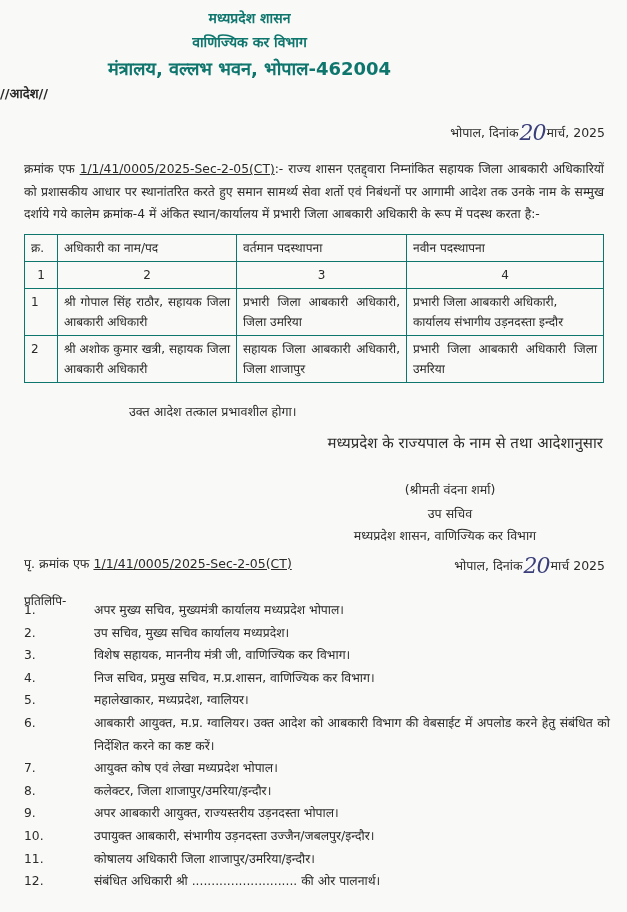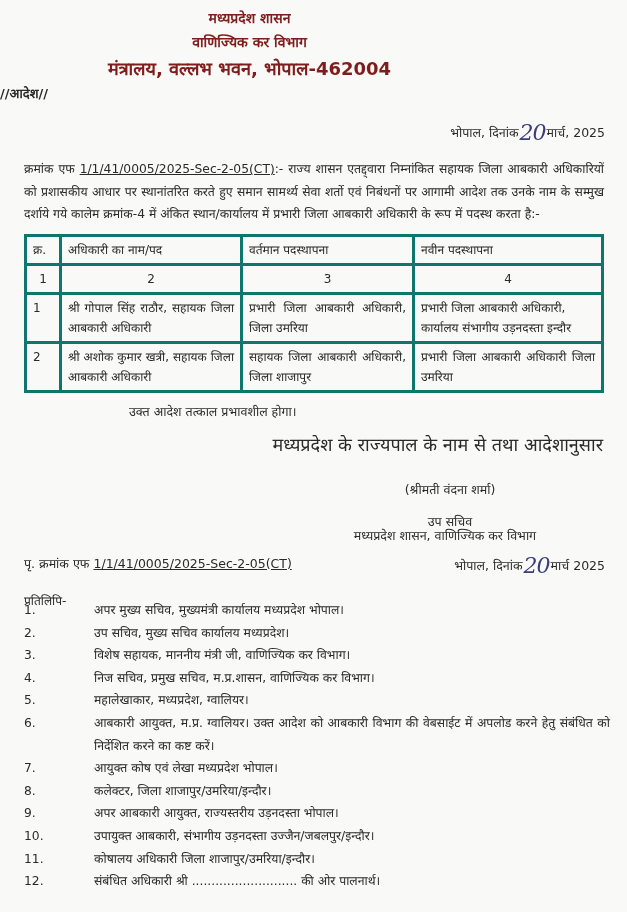--- a/index.html
+++ b/index.html
@@ -4,41 +4,41 @@
 <style>
   html, body { margin: 0; padding: 0; }
   body {
     width: 627px; height: 912px; overflow: hidden;
     background: #f9f9f7;
     color: #2a2a2a;
     font-family: "DejaVu Sans", sans-serif;
     font-size: 12.5px;
     position: relative;
   }
-  .hdr { position: absolute; left: 0; width: 499px; text-align: center; font-weight: bold; color: #7f1d1d; }
+  .hdr { position: absolute; left: 0; width: 499px; text-align: center; font-weight: bold; color: #0f766e; }
   .hdr1 { top: 8px; font-size: 14px; }
   .hdr2 { top: 32px; font-size: 14px; }
   .hdr3 { top: 56px; font-size: 18px; }
   .order-title { position: absolute; top: 84px; left: 0; width: 501px; text-align: left; font-size: 13px; font-weight: bold; }
   .dateline { position: absolute; right: 22px; font-size: 12.5px; white-space: nowrap; }
   .hand { font-family: "DejaVu Serif", serif; font-style: italic; color: #3a3f7a; font-size: 22px; letter-spacing: -1px; vertical-align: -3px; margin: 16px 1px; }
   .para { position: absolute; left: 24px; width: 580px; top: 145px; line-height: 22.5px; text-align: justify; font-size: 12.3px; margin-top: 13px; }
   .para .ref { text-decoration: underline; }
   table.tbl { position: absolute; top: 234px; left: 24px; width: 580px; border-collapse: collapse; font-size: 12px; }
-  .tbl td { border: 3px solid #0f766e; padding: 3px 6px; vertical-align: top; line-height: 20px; }
+  .tbl td { border: 1px solid #0f766e; padding: 3px 6px; vertical-align: top; line-height: 20px; }
   .tbl .c1 { width: 20px; }
   .tbl .c2 { width: 166px; }
   .tbl .c3 { width: 157px; margin-top: 29px; }
   .tbl .num td { text-align: center; }
   .tbl .just { text-align: justify; text-align-last: left; }
   .effect { position: absolute; top: 403px; left: 93px; font-size: 12.5px; margin-left: 36px; }
-  .governor { position: absolute; top: 432px; right: 24px; font-size: 18px; }
+  .governor { position: absolute; top: 432px; right: 24px; font-size: 15px; }
   .sig { position: absolute; left: 330px; width: 270px; text-align: center; font-size: 12.5px; }
   .sig1 { top: 481px; left: 350px; width: 200px; }
-  .sig2 { top: 505px; left: 350px; width: 200px; margin-top: 8px; }
+  .sig2 { top: 505px; left: 350px; width: 200px; }
   .sig3 { top: 527px; left: 300px; width: 290px; }
   .endorse { position: absolute; top: 555px; left: 24px; font-size: 12.5px; }
   .endorse .ref { text-decoration: underline; }
   .endorse-date { top: 553px; }
   .copyto { position: absolute; top: 592px; left: 24px; font-size: 12px; }
   .cc-list { position: absolute; top: 599px; left: 24px; width: 586px; margin: 0; padding: 0; list-style: none; font-size: 12.3px; }
   .cc-list li { display: flex; line-height: 22.6px; }
   .cc-list .n { width: 70px; flex: none; }
   .cc-list .t { flex: 1; }
   .cc-list .t.wrap { text-align: justify; text-align-last: left; }

